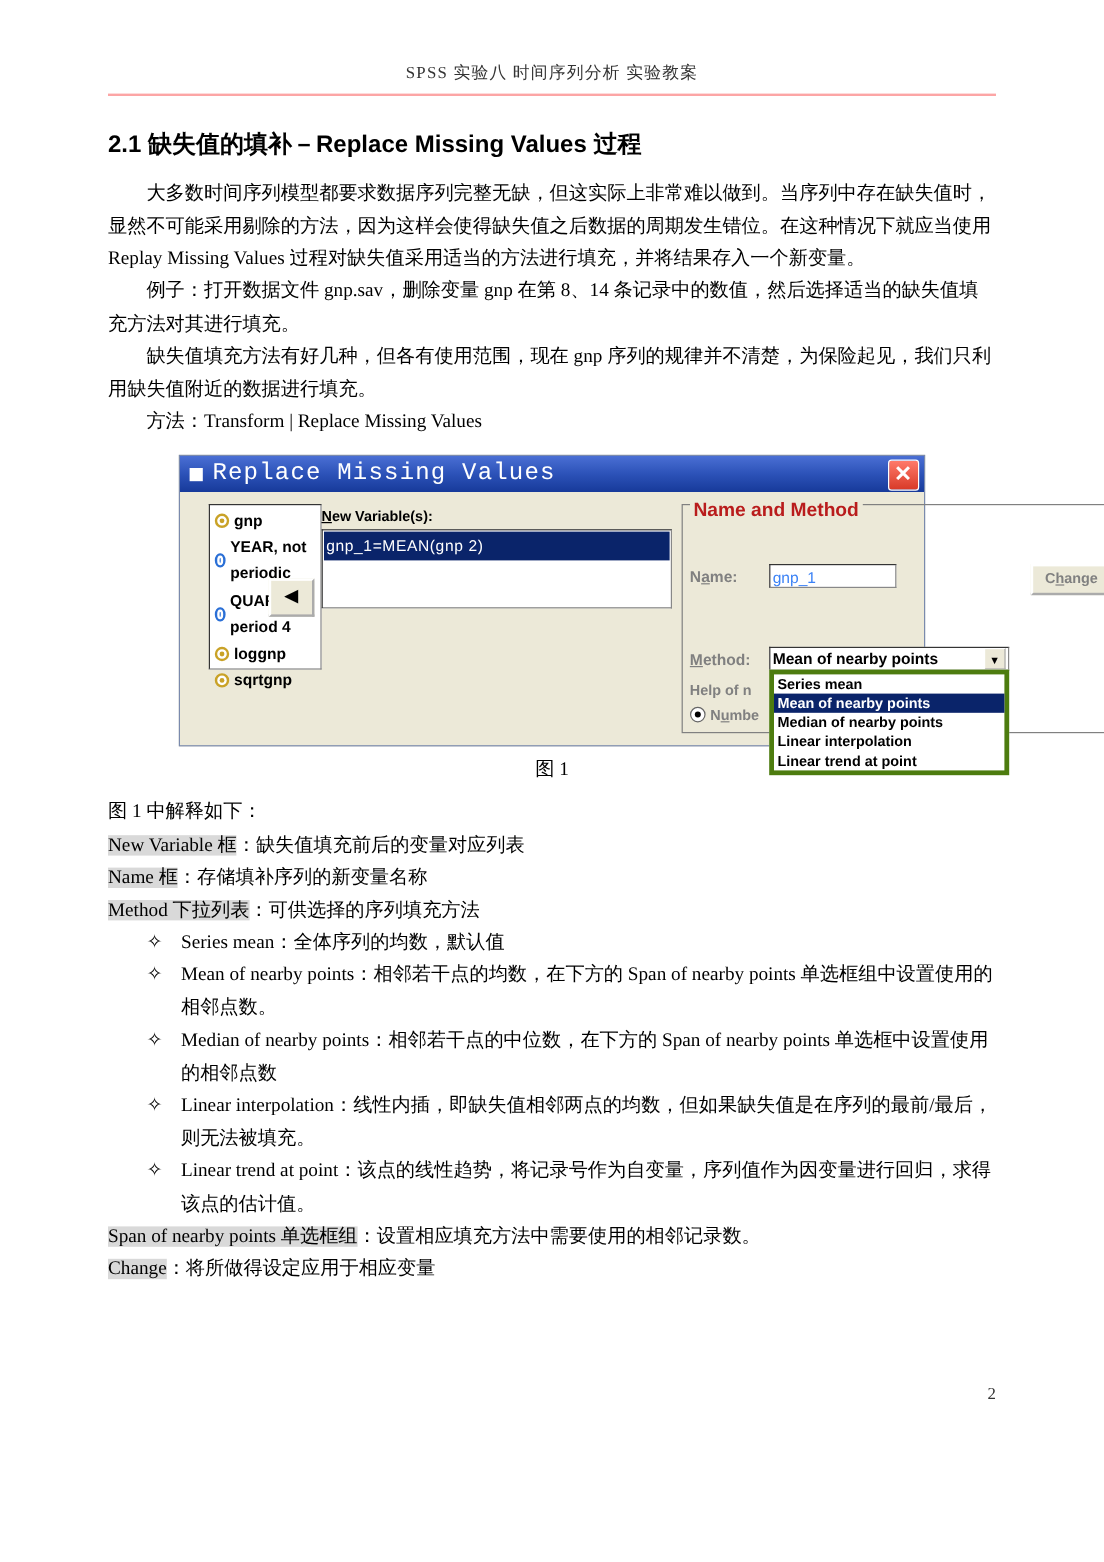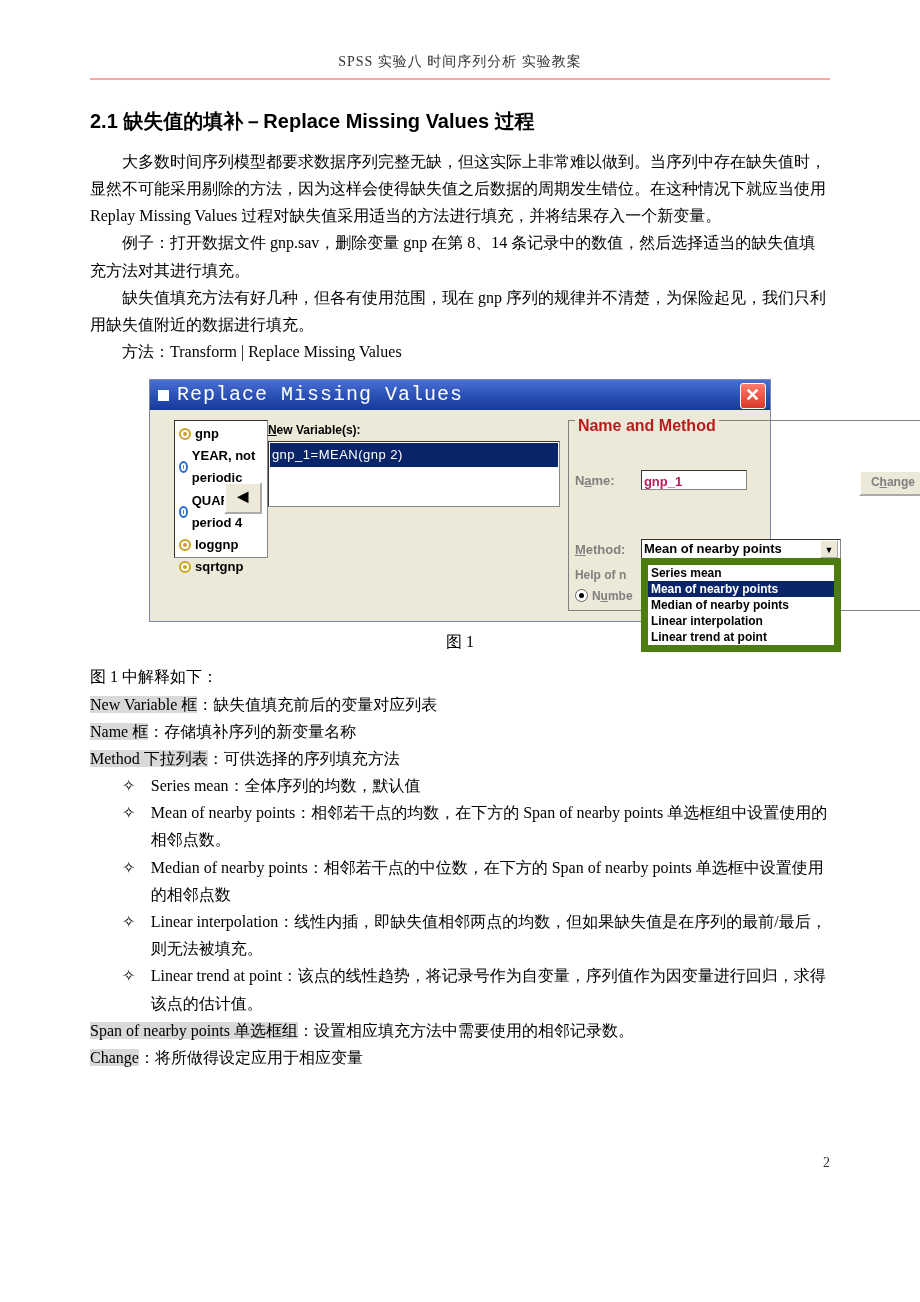--- a/index.html
+++ b/index.html
@@ -217,24 +217,24 @@
     gap: 6px;
     margin-bottom: 4px;
     font-weight: bold;
     color: #808080;
     margin-top: 43px;
   }
   .fs-row .lbl { width: 60px; }
   .txt-input {
     border: 1px inset #888;
     background: #fff;
-    color: #be185d;
+    color: #3b82f6;
     height: 18px;
     padding: 0 2px;
-    font-weight: bold;
+    font-weight: normal;
     flex: 1;
   }
   .combo-wrap {
     position: relative;
     flex: 1;
   }
   .combo {
     border: 1px inset #888;
     background: #fff;
     color: #000;
@@ -252,21 +252,21 @@
     border: 1px outset #fff;
     background: #ece9d8;
     font-size: 9px;
     text-align: center;
   }
   .dropdown {
     position: absolute;
     top: 19px;
     left: 0;
     right: 0;
-    border: 7px solid #4d7c0f;
+    border: 4px solid #4d7c0f;
     background: #fff;
     z-index: 5;
   }
   .dd-item {
     padding: 0 3px;
     font-weight: bold;
     color: #000;
     line-height: 16px;
     font-size: 12px;
   }

